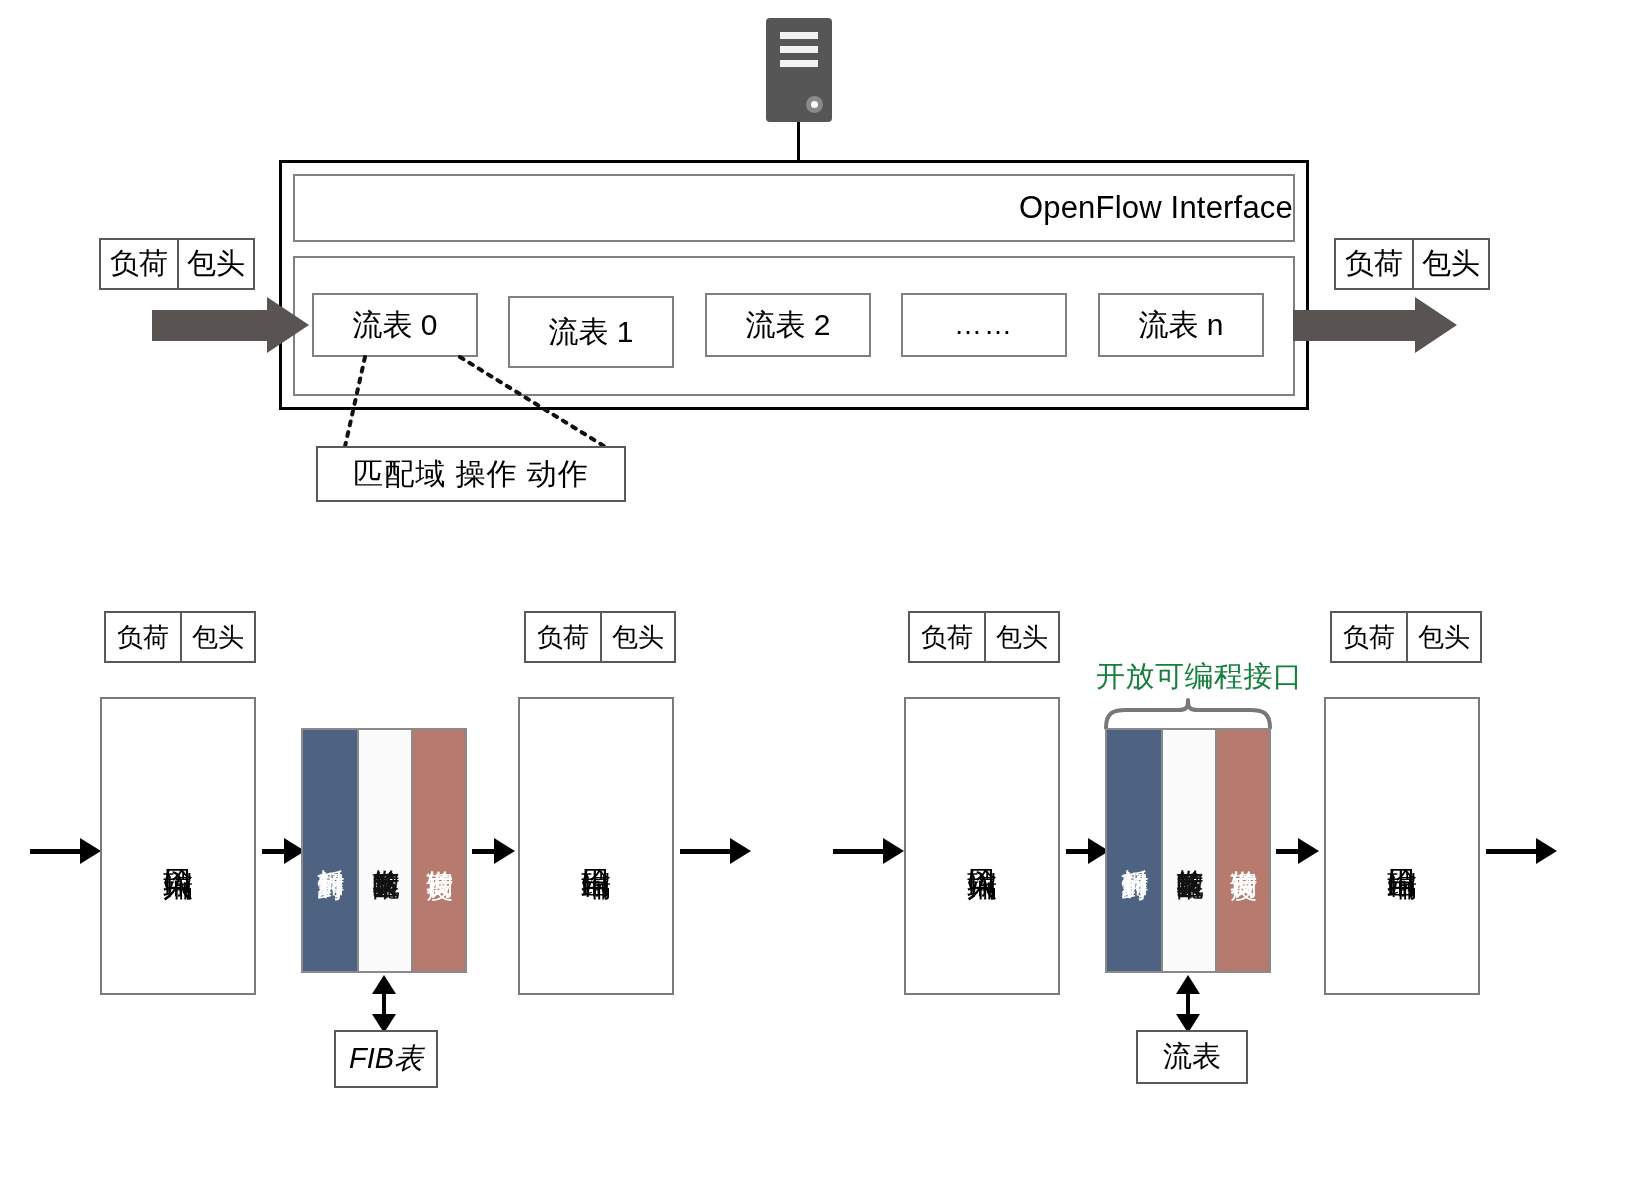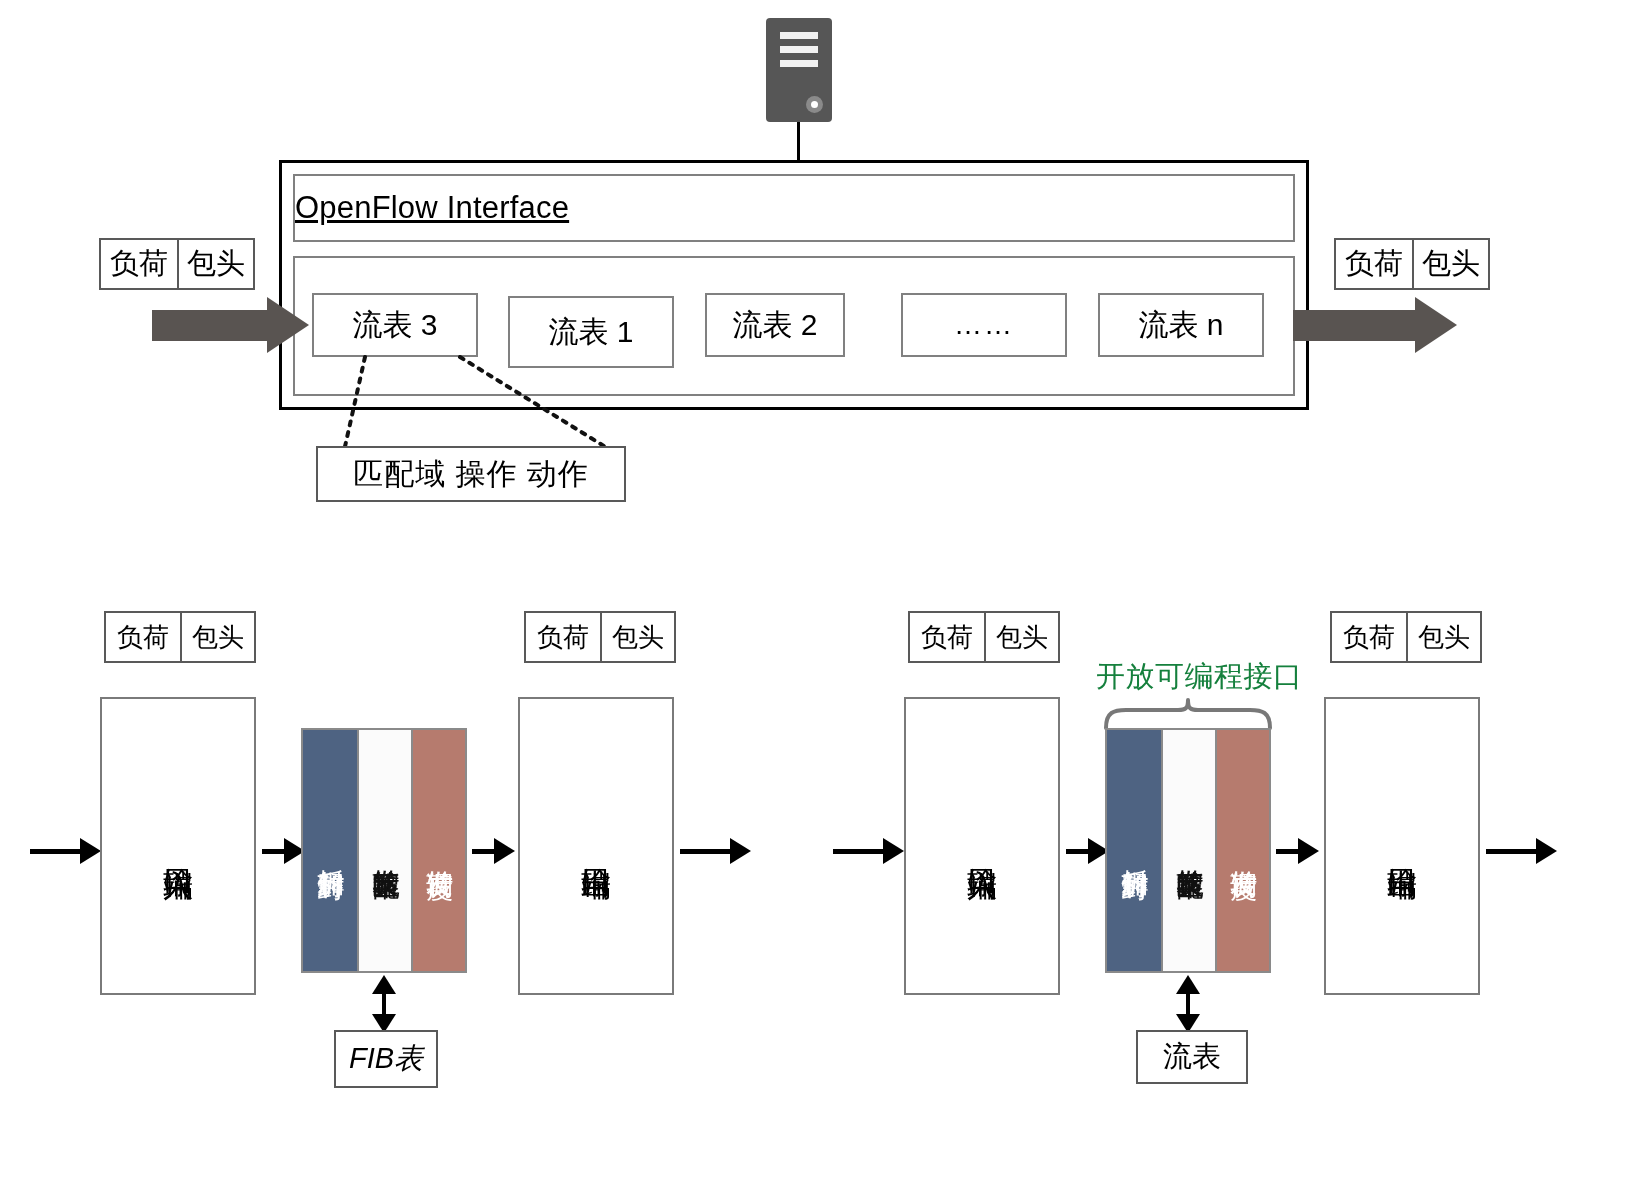--- a/index.html
+++ b/index.html
@@ -52,24 +52,23 @@
   
   .switch-outer {
     border: 3px solid #000000;
     box-sizing: border-box;
     background: #ffffff;
   }
   .of-interface {
     border: 2px solid #808080;
     box-sizing: border-box;
     background: #ffffff;
-    display: flex; align-items: center; justify-content: flex-start;
+    display: flex; align-items: center; justify-content: flex-end;
     font-size: 31px;
     letter-spacing: 0.2px;
-    text-decoration: underline;
   }
   .tables-band {
     border: 2px solid #808080;
     box-sizing: border-box;
     background: #ffffff;
   }
   .flow-table {
     border: 2px solid #808080;
     box-sizing: border-box;
     background: #ffffff;
@@ -192,26 +191,26 @@
 
 <div class="abs switch-outer" style="left:279px; top:160px; width:1030px; height:250px;"></div>
 
 <div class="abs of-interface" style="left:293px; top:174px; width:1002px; height:68px;">
   <span>OpenFlow Interface</span>
 </div>
 
 <div class="abs tables-band" style="left:293px; top:256px; width:1002px; height:140px;"></div>
 
 <div class="abs flow-table" style="left:312px; top:293px; width:166px; height:64px;">
-  <span>流表 3</span>
+  <span>流表 0</span>
 </div>
 <div class="abs flow-table" style="left:508px; top:296px; width:166px; height:72px;">
   <span>流表 1</span>
 </div>
-<div class="abs flow-table" style="left:705px; top:293px; width:140px; height:64px;">
+<div class="abs flow-table" style="left:705px; top:293px; width:166px; height:64px;">
   <span>流表 2</span>
 </div>
 <div class="abs flow-table dots" style="left:901px; top:293px; width:166px; height:64px;">
   <span>……</span>
 </div>
 <div class="abs flow-table" style="left:1098px; top:293px; width:166px; height:64px;">
   <span>流表 n</span>
 </div>
 
 <div class="abs pkt" style="left:99px; top:238px; width:156px; height:52px;">

